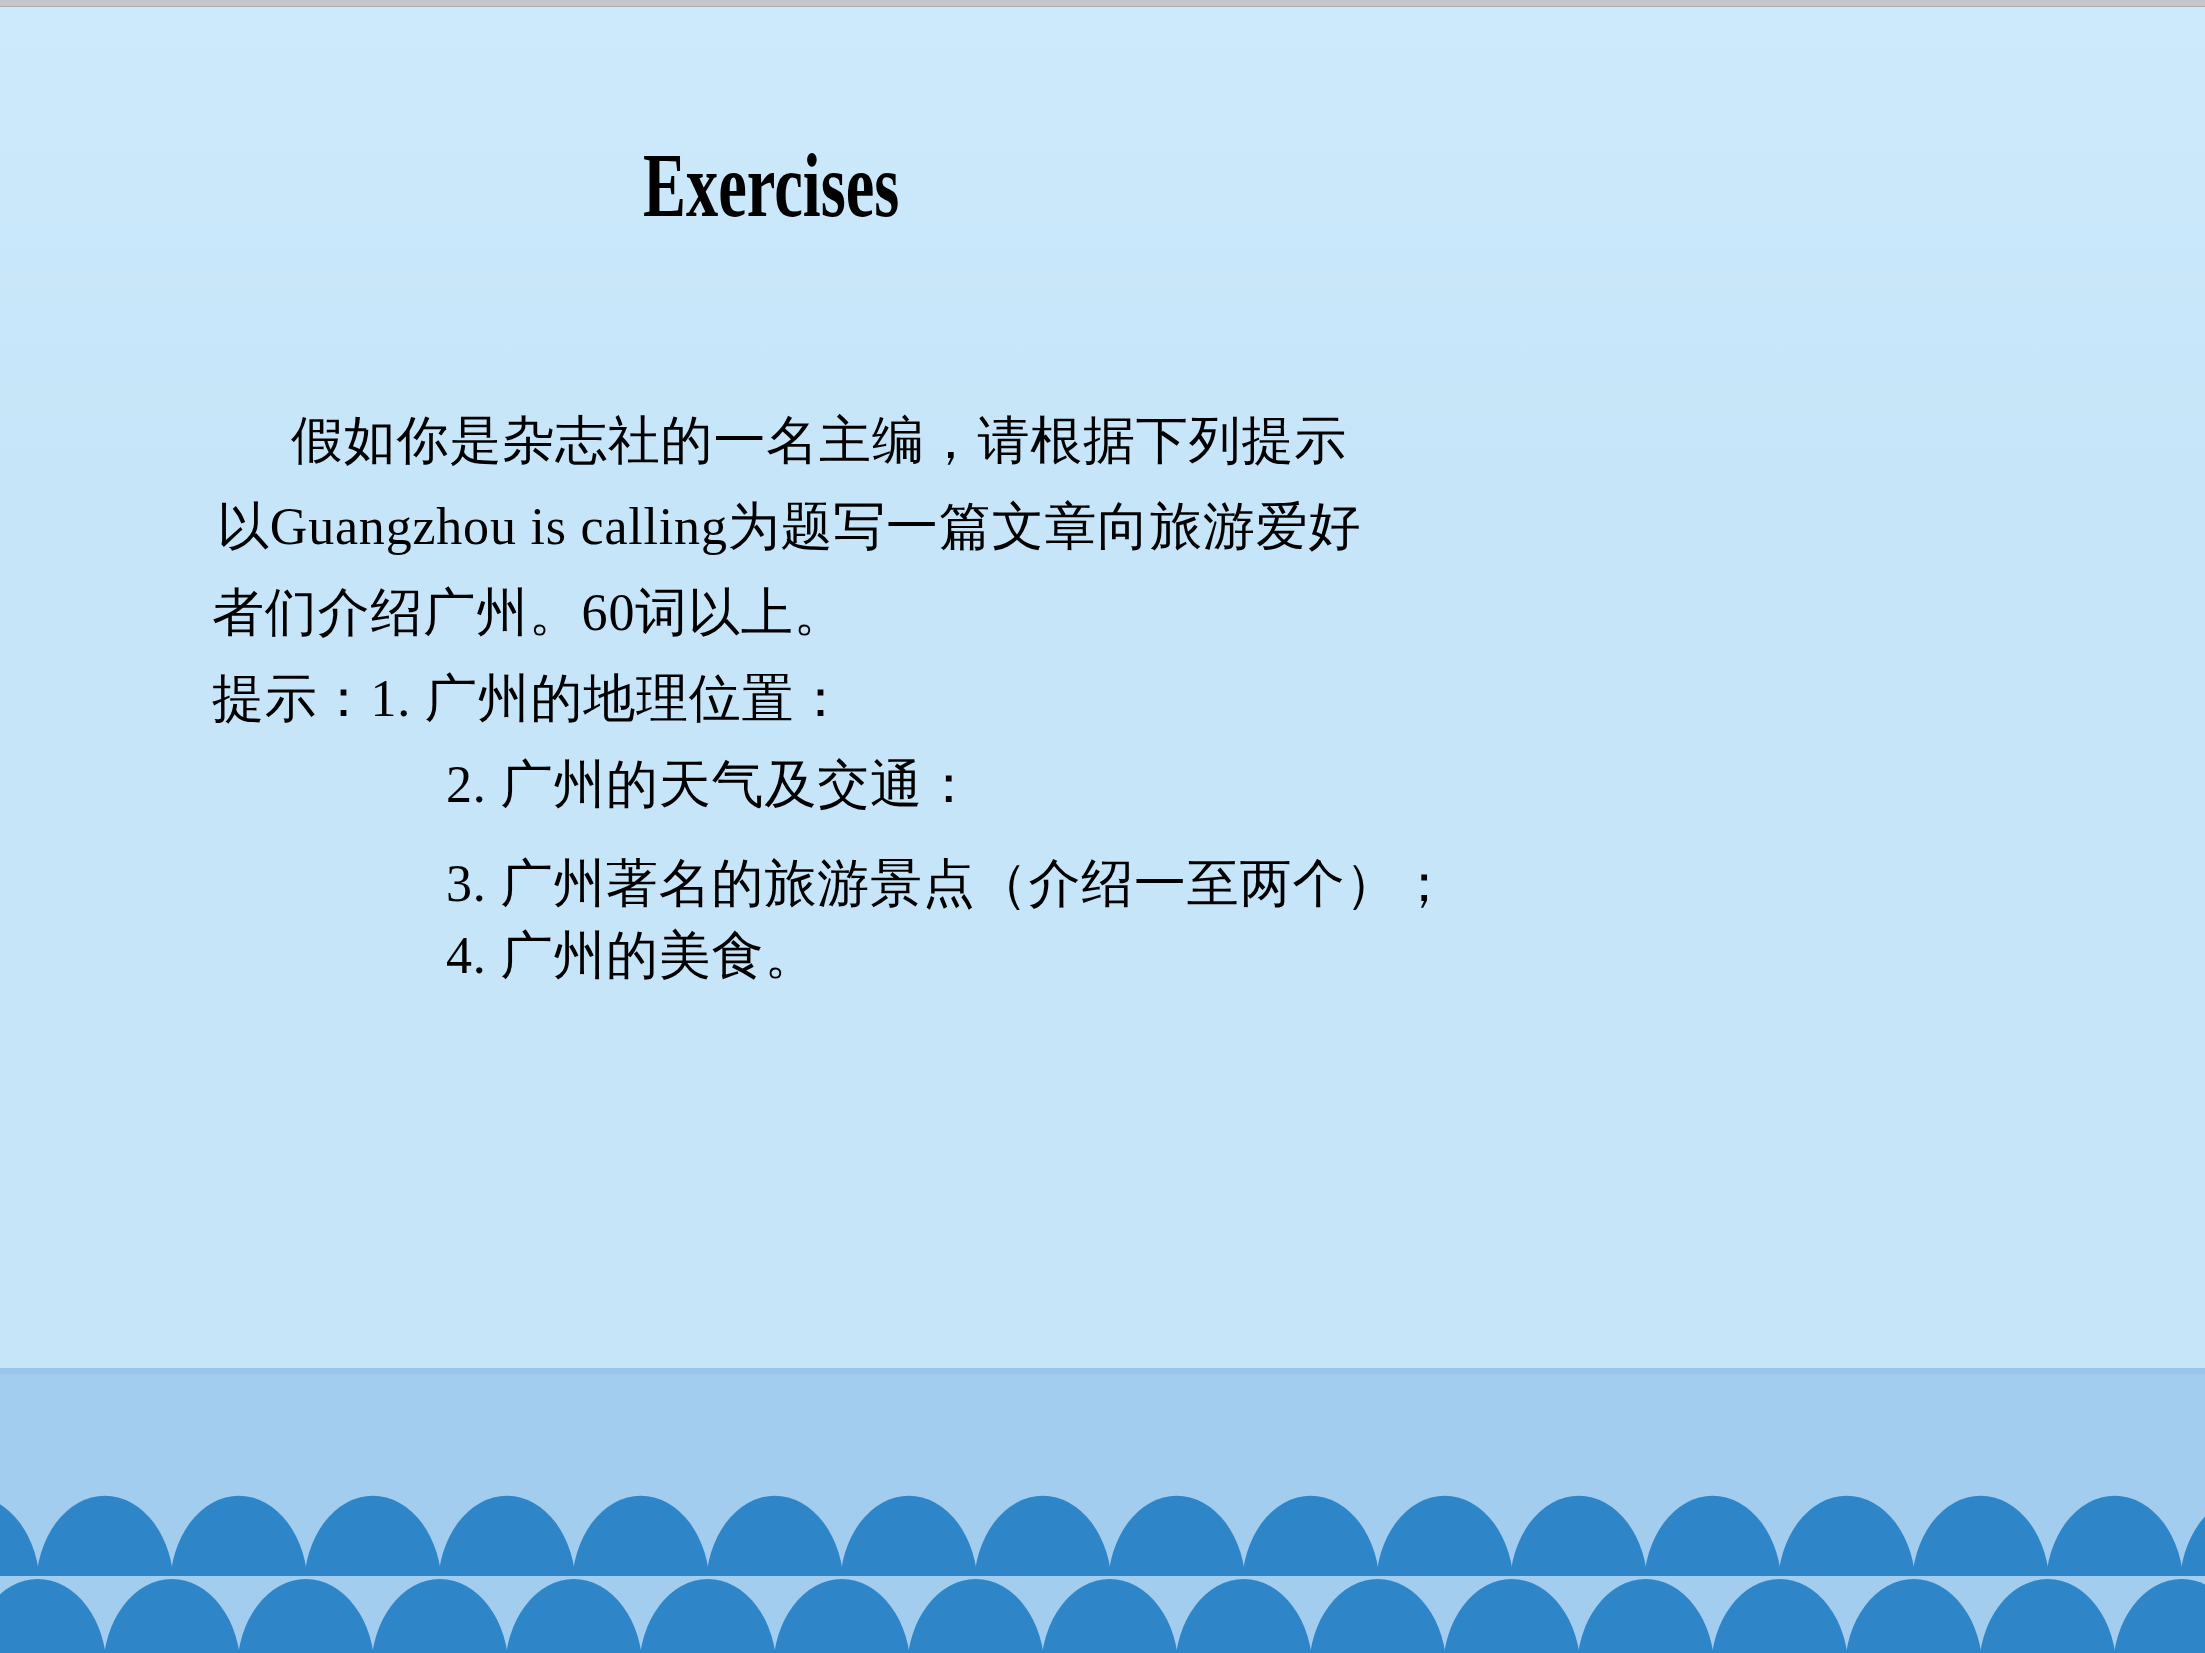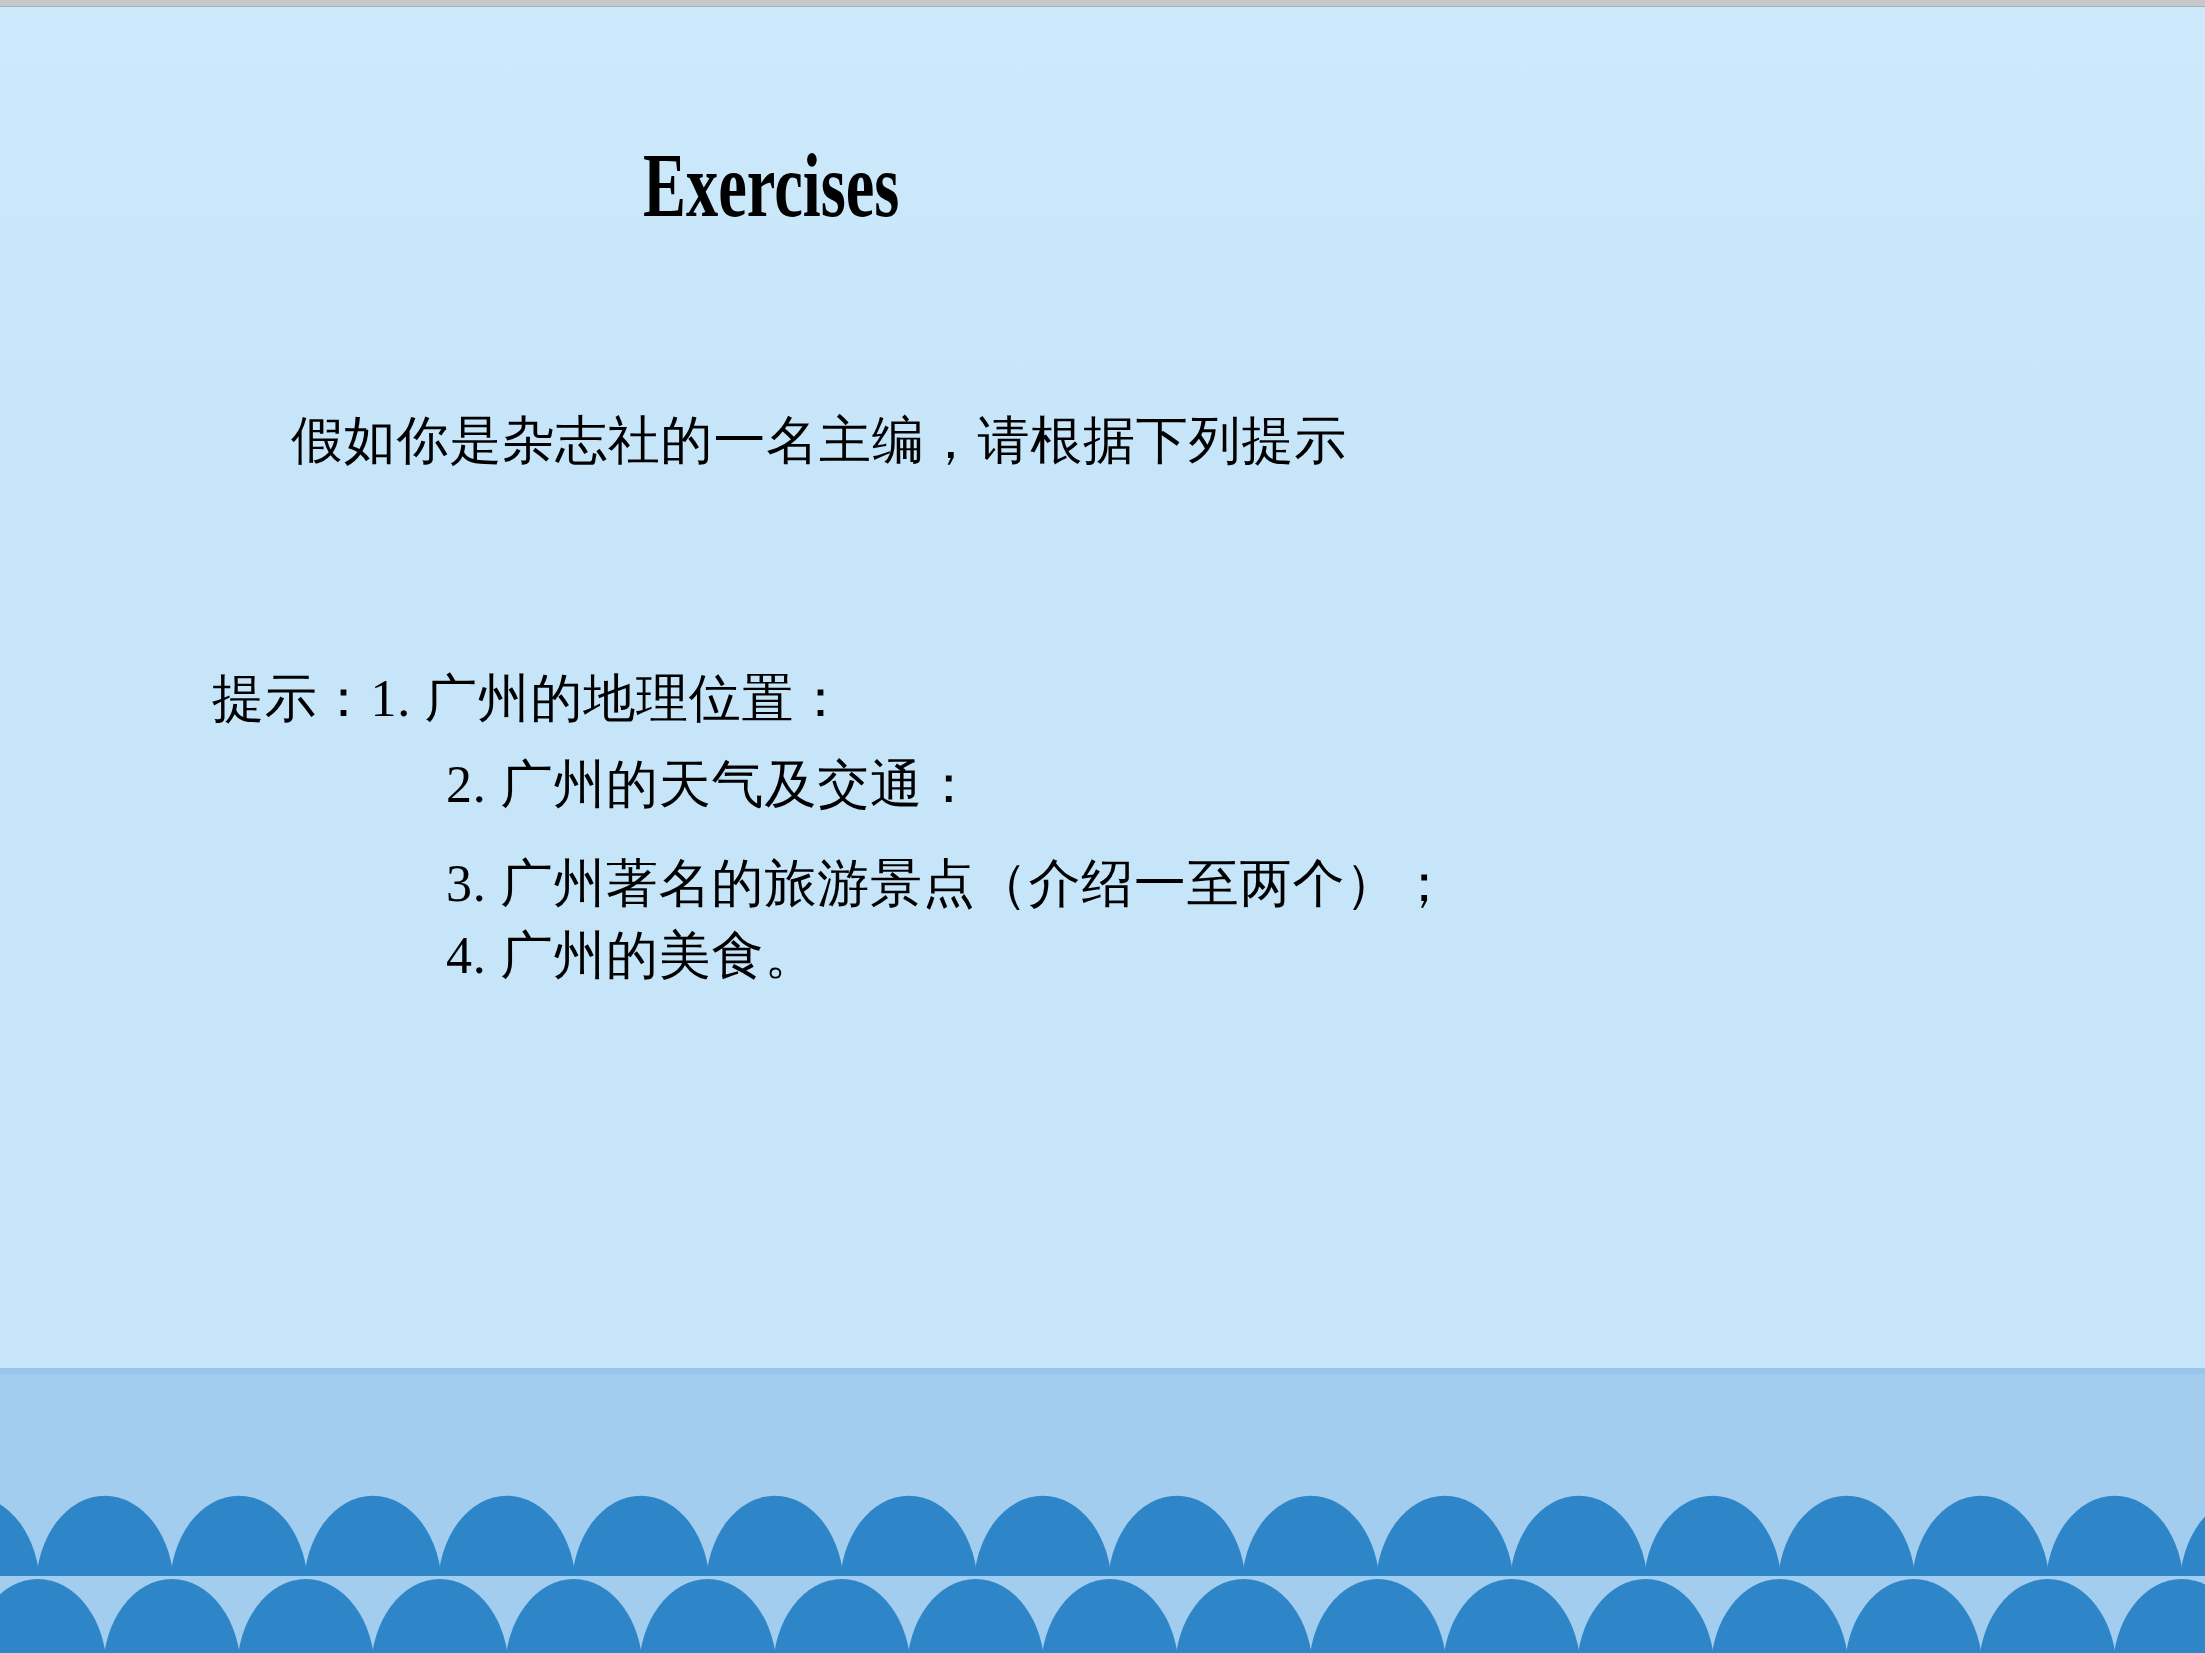--- a/index.html
+++ b/index.html
@@ -56,20 +56,22 @@
 </head>
 <body>
 
 <div class="slide">
 
   <div class="chrome-bar"></div>
 
   <div class="title">Exercises</div>
 
   <div class="bline line-0">假如你是杂志社的一名主编，请根据下列提示</div>
+  <div class="bline line-1">以Guangzhou is calling为题写一篇文章向旅游爱好</div>
+  <div class="bline line-2">者们介绍广州。60词以上。</div>
   <div class="bline line-3">提示：1. 广州的地理位置：</div>
   <div class="bline line-4">2. 广州的天气及交通：</div>
   <div class="bline line-5">3. 广州著名的旅游景点（介绍一至两个）；</div>
   <div class="bline line-6">4. 广州的美食。</div>
 
   <svg id="wave" class="wave-svg" viewBox="0 0 2880 374" preserveAspectRatio="none">
     <rect x="0" y="0" width="2880" height="374" style="fill:var(--band)"></rect>
     <rect x="0" y="0" width="2880" height="8" style="fill:var(--band-edge)"></rect>
   <g>
         <ellipse cx="-38" cy="287" rx="90" ry="120" fill="#2e86c8"></ellipse>

